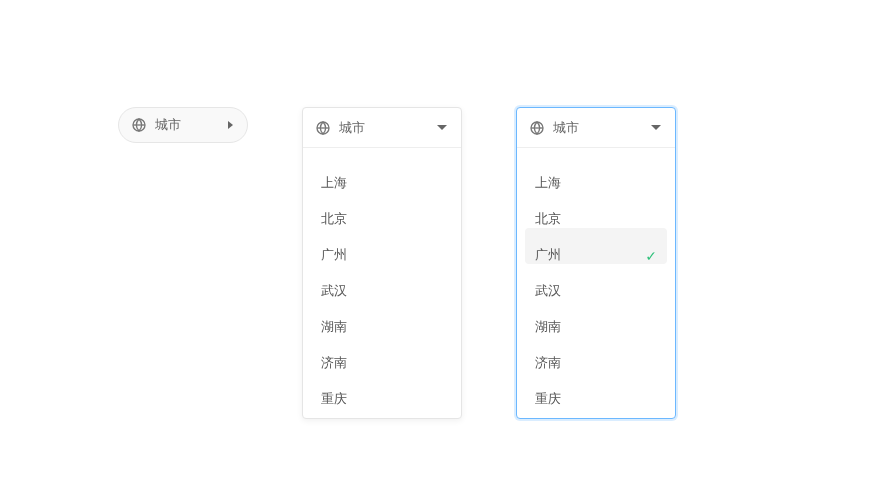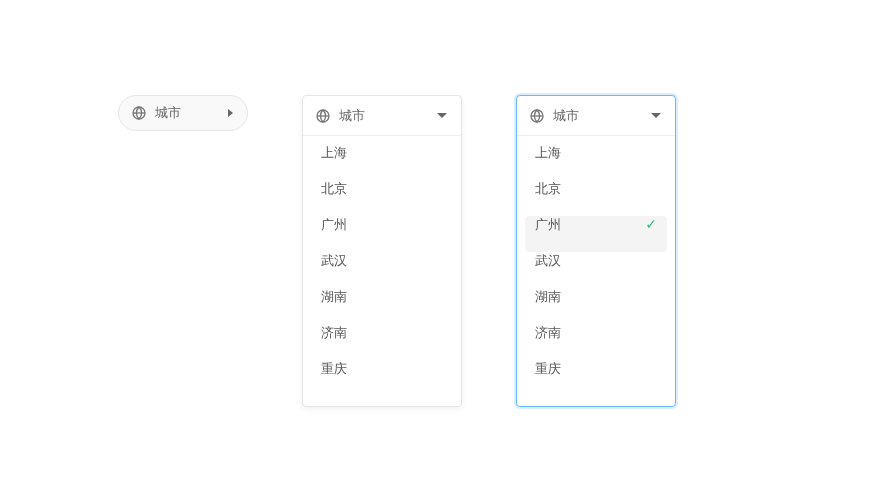--- a/index.html
+++ b/index.html
@@ -10,20 +10,21 @@
       font-family: -apple-system, BlinkMacSystemFont, "Segoe UI", "PingFang SC", "Microsoft YaHei", sans-serif;
       font-size: 13px;
       color: #515151;
       position: relative;
     }
     .container {
       display: flex;
       gap: 54px;
       padding-top: 95px;
       padding-left: 118px;
+      margin-top: 12px;
     }
     
     .pill {
       display: flex;
       align-items: center;
       height: 36px;
       border: 1px solid #e6e6e6;
       border-radius: 18px;
       background: #f9f9f9;
       padding: 0 14px 0 12px;
@@ -62,21 +63,21 @@
       width: 0; height: 0;
       border-left: 5px solid transparent;
       border-right: 5px solid transparent;
       border-top: 5px solid #666;
     }
     .menu-list {
       padding: 8px 8px 10px 8px;
     }
     .menu-item {
       display: flex;
-      align-items: flex-start;
+      align-items: flex-end;
       justify-content: space-between;
       height: 36px;
       padding: 0 10px;
       border-radius: 4px;
       color: #555;
       cursor: pointer;
     }
     .menu-item.selected {
       background: #f4f4f4;
     }

